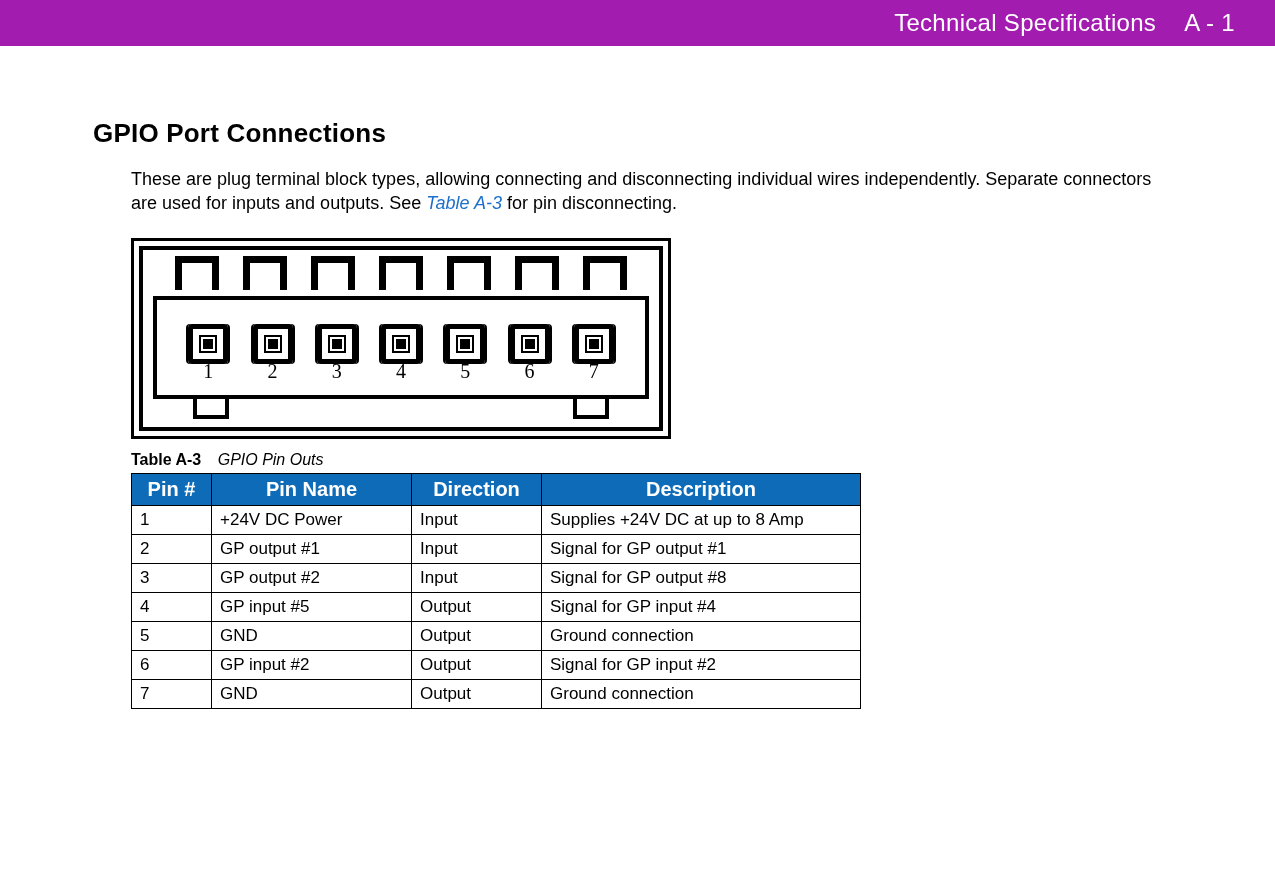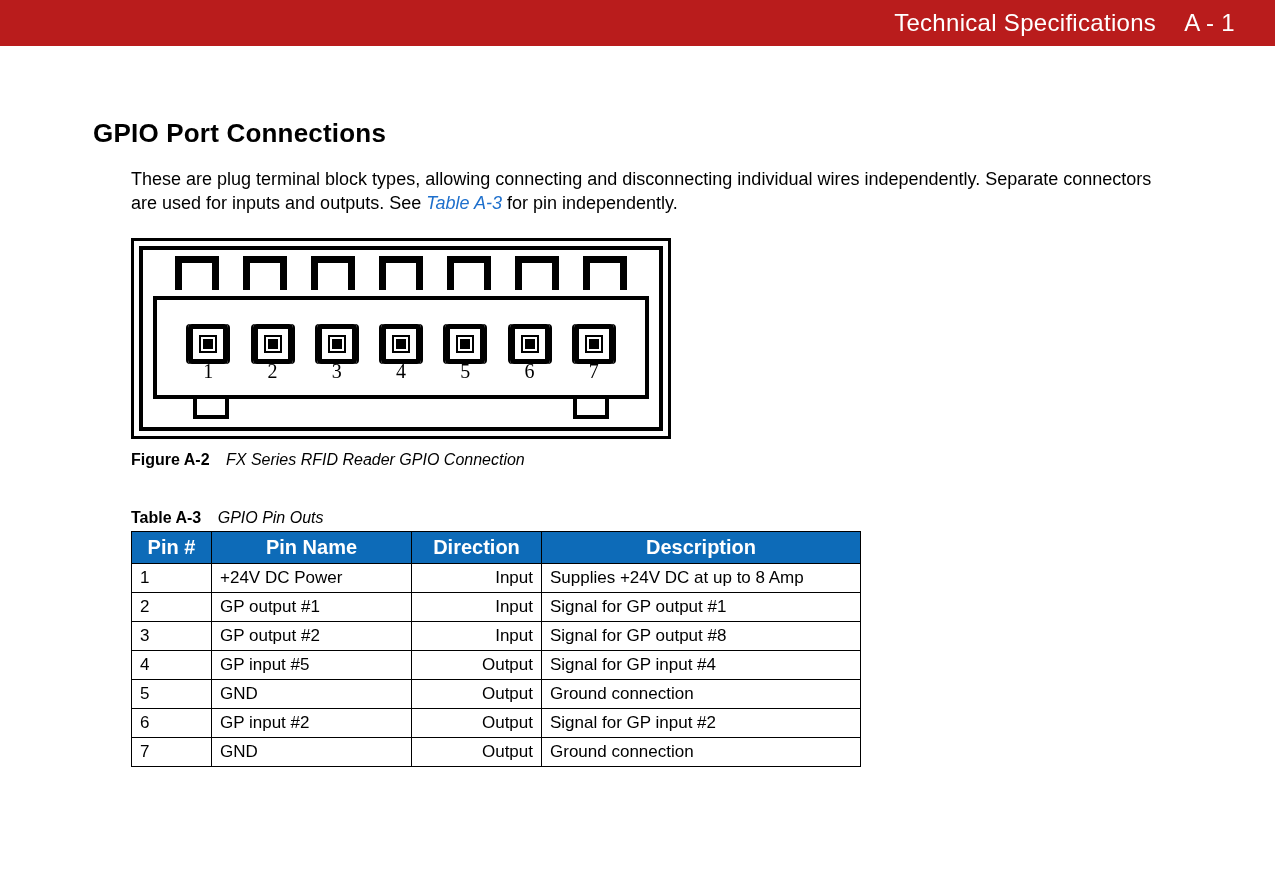--- a/index.html
+++ b/index.html
@@ -4,21 +4,21 @@
   <style>
     * { box-sizing: border-box; margin: 0; padding: 0; }
     body {
       font-family: Arial, Helvetica, sans-serif;
       background: #fff;
       width: 1275px;
       height: 895px;
       position: relative;
     }
     .header-bar {
-      background: #b91c1c;
+      background: #a21caf;
       height: 46px;
       width: 100%;
       display: flex;
       justify-content: flex-end;
       align-items: center;
       padding-right: 40px;
       color: #fff;
     }
     .header-title {
       font-family: "Arial Narrow", Arial, sans-serif;
@@ -183,37 +183,37 @@
       text-align: center;
     }
     table.gpio td {
       border: 1px solid #000;
       font-size: 17px;
       padding: 4px 8px;
       font-family: Arial, Helvetica, sans-serif;
     }
     table.gpio td:nth-child(1) { width: 80px; }
     table.gpio td:nth-child(2) { width: 200px; }
-    table.gpio td:nth-child(3) { width: 130px; text-align: right; }
+    table.gpio td:nth-child(3) { width: 130px; }
   </style>
 </head>
 <body>
 
 <div class="header-bar">
   <span class="header-title">Technical Specifications</span>
   <span class="header-page">A - 1</span>
 </div>
 
 <div class="content">
   <h2 class="section-heading">GPIO Port Connections</h2>
 
   <div class="section-body">
 
     <p class="para">
-      <span>These are plug terminal block types, allowing connecting and disconnecting individual wires independently. Separate connectors are used for inputs and outputs. See </span><a class="xref">Table A-3</a><span> for pin independently.</span>
+      <span>These are plug terminal block types, allowing connecting and disconnecting individual wires independently. Separate connectors are used for inputs and outputs. See </span><a class="xref">Table A-3</a><span> for pin disconnecting.</span>
     </p>
 
     <div class="figure-box">
       <div class="connector">
         <div class="connector-outer">
           <div class="fingers">
             <div class="finger"></div>
             <div class="finger"></div>
             <div class="finger"></div>
             <div class="finger"></div>
@@ -266,24 +266,20 @@
             </div>
           </div>
           <div class="tabs">
             <div class="tab"></div>
             <div class="tab"></div>
           </div>
         </div>
       </div>
     </div>
 
-    <div class="figure-caption">
-      <span class="fig-label">Figure A-2</span>
-      <span class="fig-title">FX Series RFID Reader GPIO Connection</span>
-    </div>
 
     <div class="table-caption">
       <span class="fig-label">Table A-3</span>
       <span class="fig-title">GPIO Pin Outs</span>
     </div>
 
     <table class="gpio">
       <thead>
         <tr>
           <th>Pin #</th>

